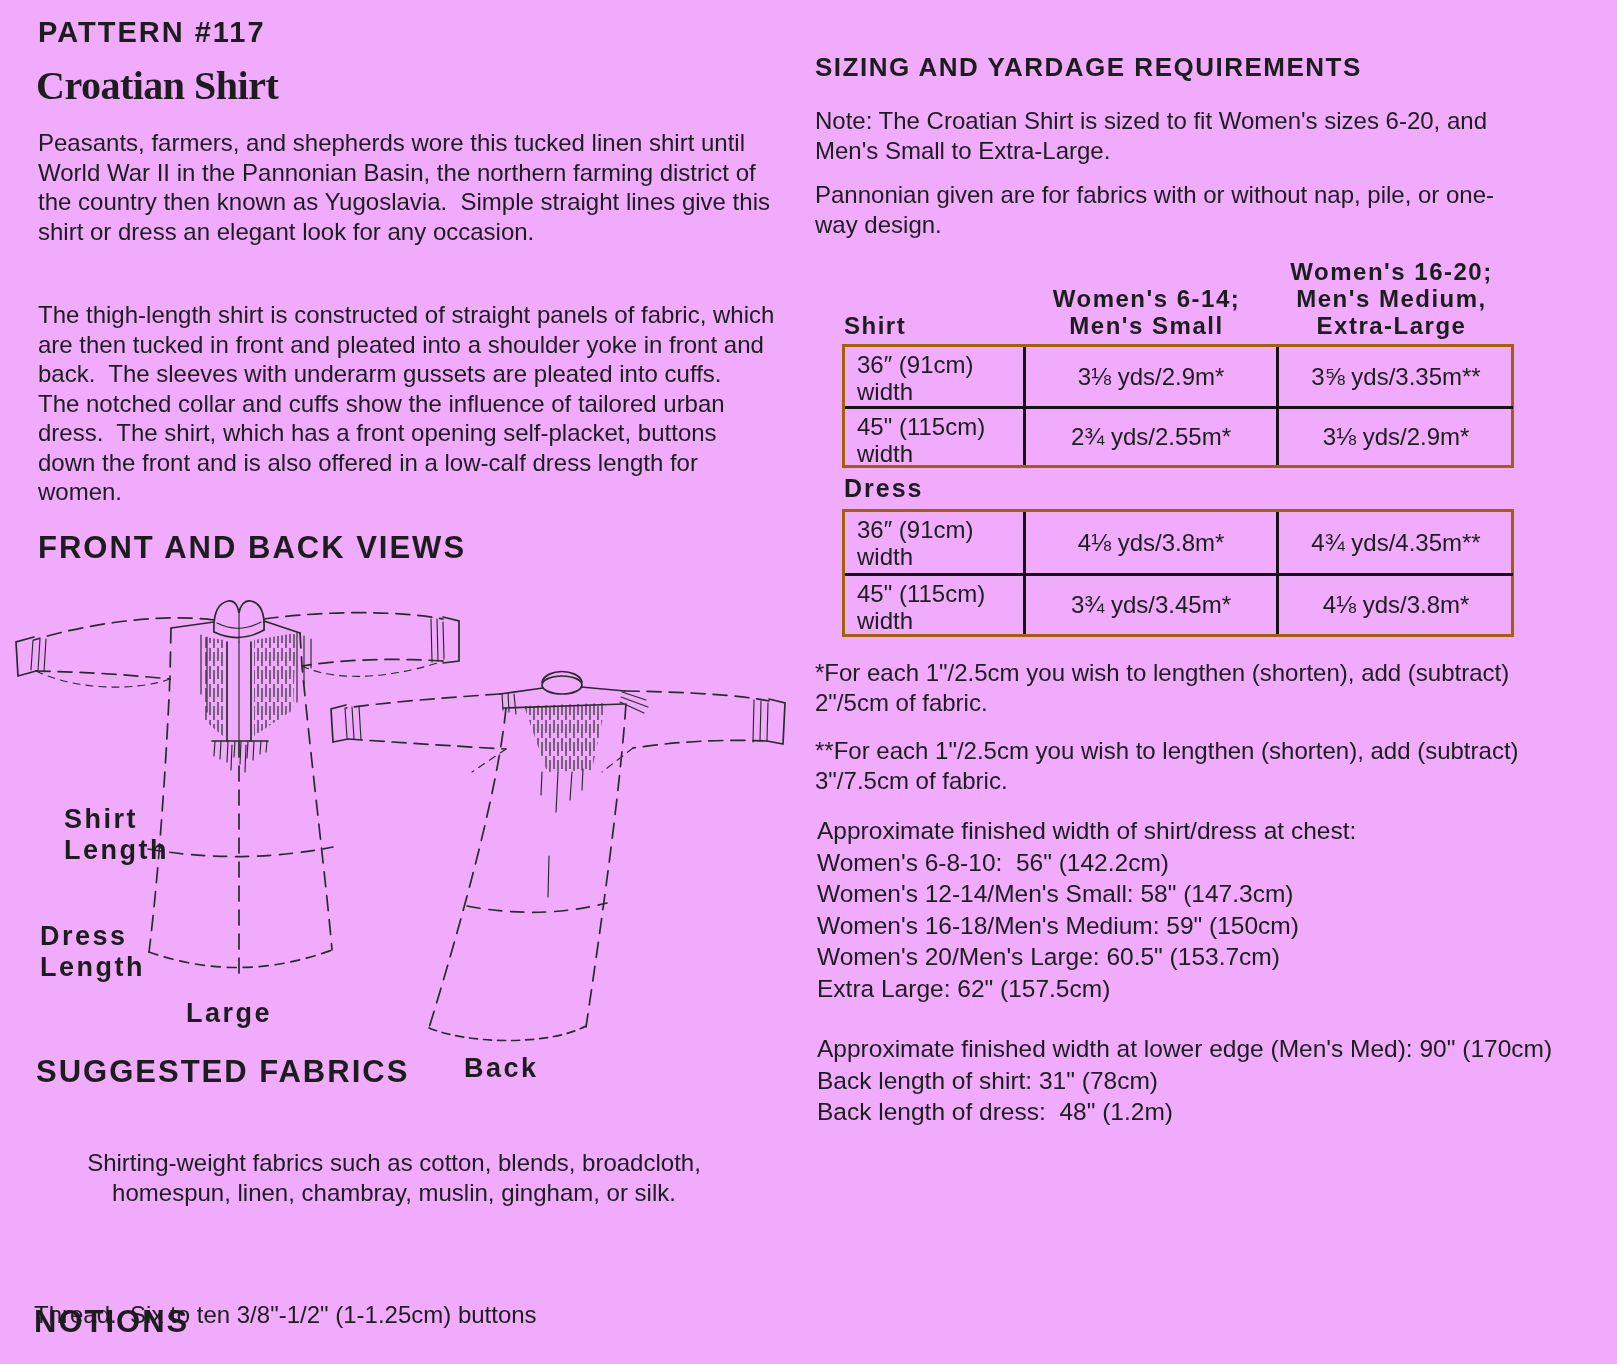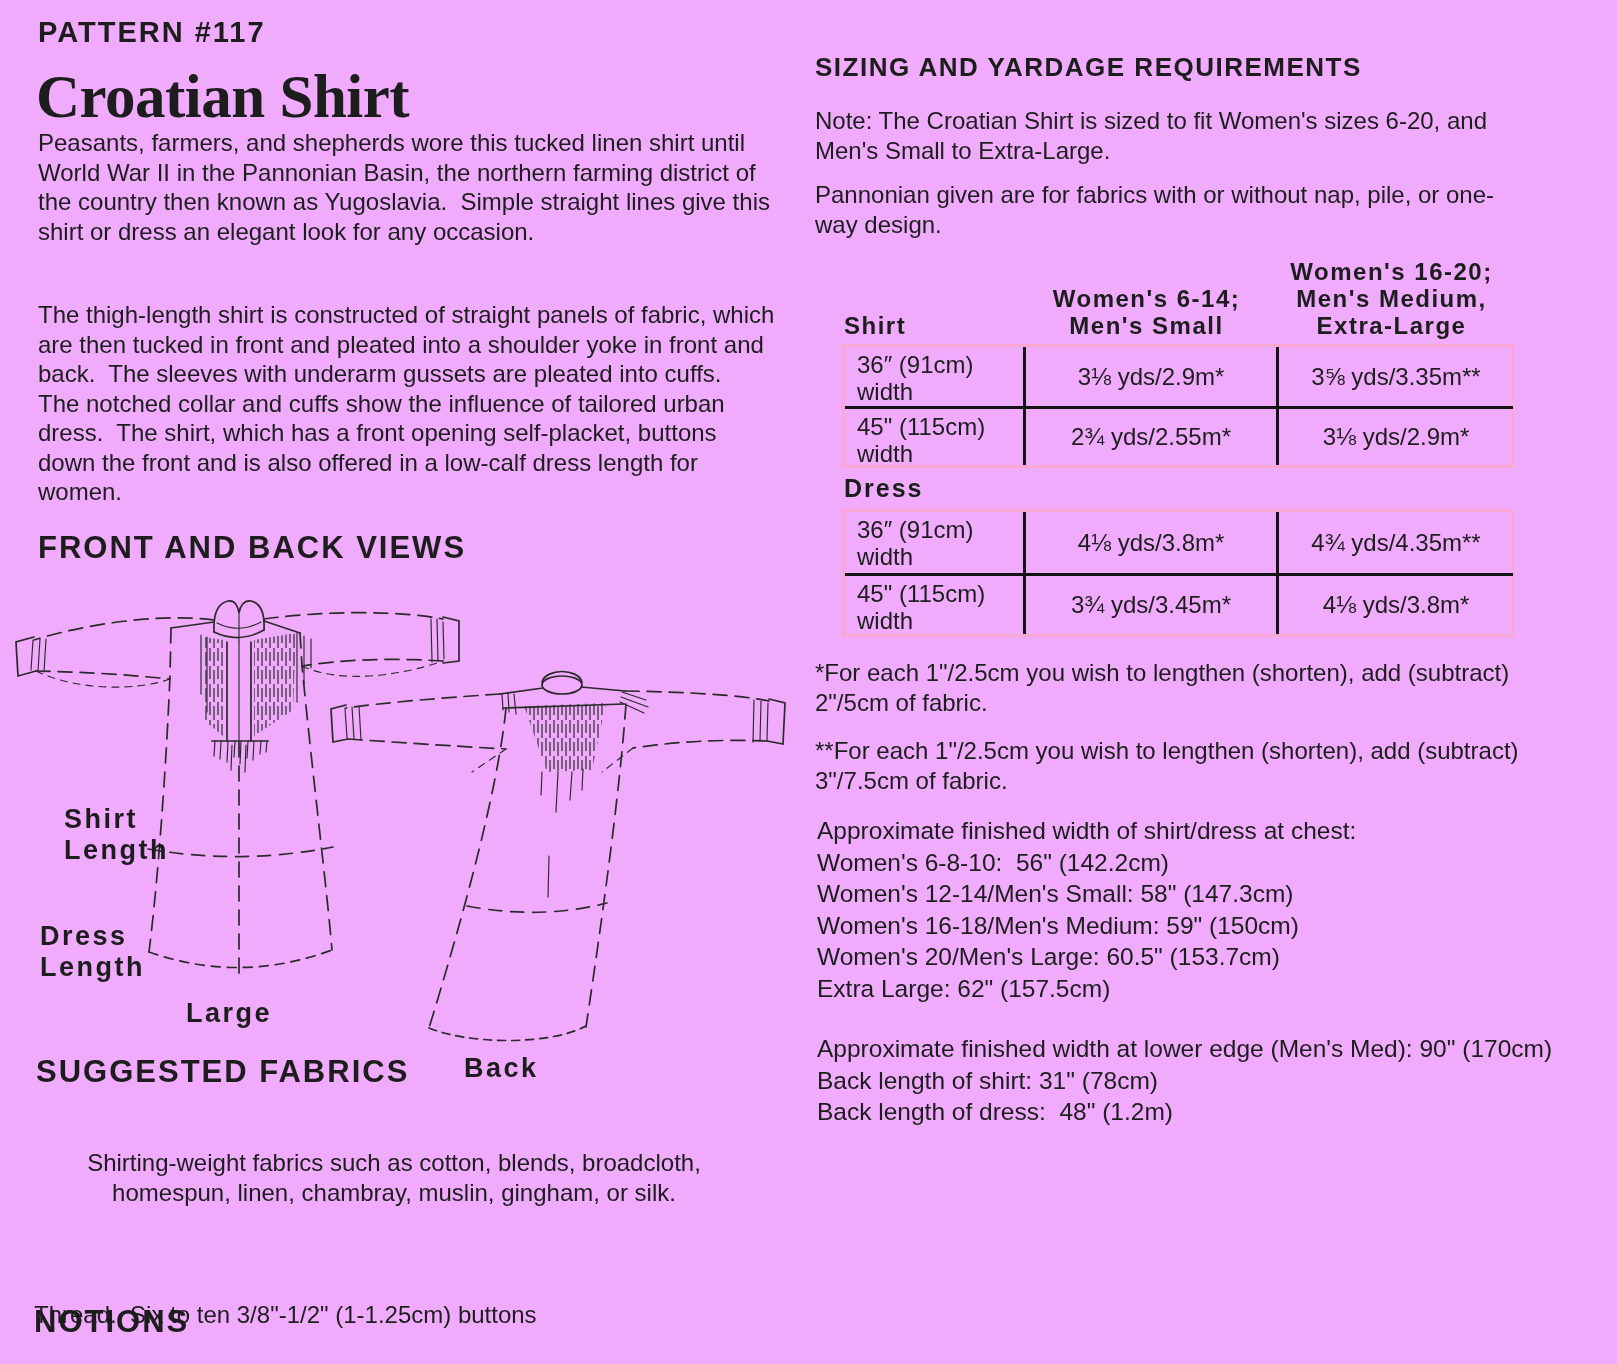--- a/index.html
+++ b/index.html
@@ -7,39 +7,39 @@
     position:relative; width:1617px; height:1364px;
     background:#f0abfc; overflow:hidden;
     font-family:"Liberation Sans","DejaVu Sans",sans-serif;
     color:#1d1d1d;
     padding-left:32px;
   }
   .abs { position:absolute; }
   .h-sans { font-weight:700; letter-spacing:2px; font-size:31px; white-space:nowrap; }
   .page-title {
     font-family:"Liberation Serif","DejaVu Serif",serif;
-    font-weight:700; font-size:61px; letter-spacing:-0.5px; white-space:nowrap;
+    font-weight:700; font-size:40px; letter-spacing:-0.5px; white-space:nowrap;
   }
   .para { font-size:24px; line-height:29.5px; white-space:pre-wrap; }
   .listline { font-size:24.5px; line-height:31.5px; white-space:pre; }
   .view-label {
     font-weight:700; font-size:27px; letter-spacing:2.5px;
     line-height:31px; white-space:pre-line;
   }
   
   .tbl { position:absolute; left:842px; width:672px; }
   .thead {
     display:grid; grid-template-columns:178px 253px 237px;
     align-items:end; height:95px; padding-bottom:5px; box-sizing:border-box;
   }
   .th { font-weight:700; font-size:24px; line-height:27px; letter-spacing:1.5px; white-space:pre-line; }
   .th.c1 { padding-left:2px; }
   .th.c2, .th.c3 { text-align:center; }
   .section-label { font-weight:700; font-size:25px; letter-spacing:2px; padding-left:2px; }
-  .tgrid { display:grid; grid-template-columns:178px 253px 237px; border:3px solid #f9a8d4; }
+  .tgrid { display:grid; grid-template-columns:178px 253px 237px; border:3px solid #a16207; }
   .td { box-sizing:border-box; font-size:24px; border:0 solid #141414; }
   .td:not(:nth-child(3n+1)) { border-left-width:3px; }
   .td:nth-child(n+4) { border-top-width:3px; }
   .td.c1 { padding:4px 0 0 12px; line-height:27px; white-space:pre-line; }
   .td.c2, .td.c3 { display:flex; align-items:center; justify-content:center; }
   .g-shirt .td { height:59px; }
   .g-dress .td { height:61px; }
   svg .thin { stroke-width:1.15; }
 </style>
 </head>

